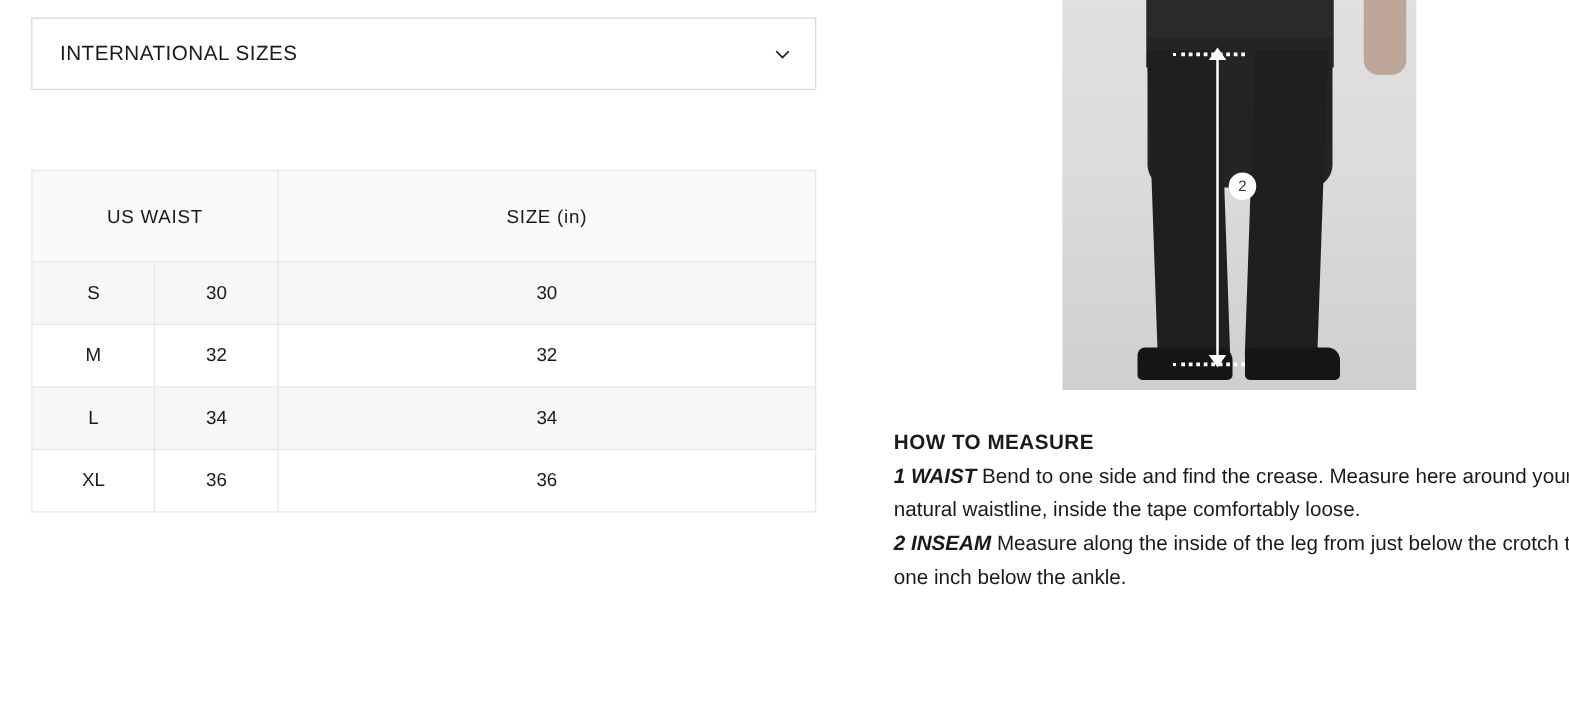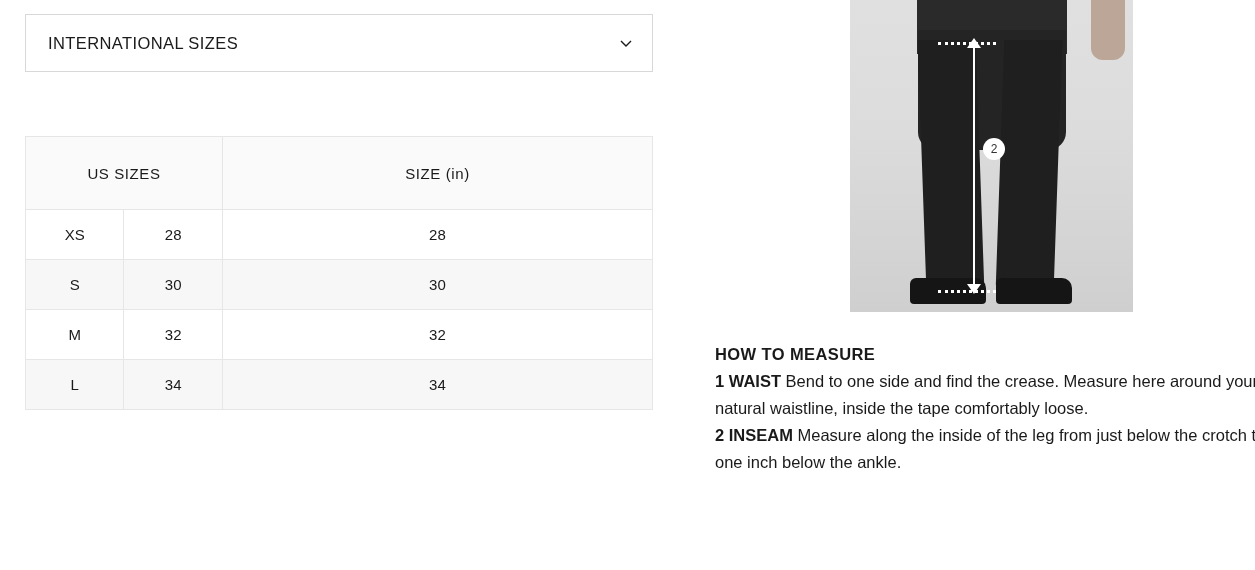--- a/index.html
+++ b/index.html
@@ -215,20 +215,21 @@
   .how-to .heading {
     font-weight: bold;
     letter-spacing: 0.4px;
     display: block;
   }
   .how-to p {
     margin: 0;
   }
   .how-to .lead {
     font-weight: bold;
+    font-style: italic;
   }
 </style>
 </head>
 <body>
 
 <div class="page">
 
   <div class="left-col">
 
     <div class="size-select">
@@ -236,44 +237,44 @@
       <span class="chev">
         <svg class="chev" viewBox="0 0 16 16" aria-hidden="true">
           <polyline points="3,6 8,11 13,6" fill="none" stroke="#1a1a1a" stroke-width="1.4"></polyline>
         </svg>
       </span>
     </div>
 
     <table class="size-table">
       <thead>
         <tr>
-          <th class="col-a" colspan="2">US SIZES</th>
+          <th class="col-a" colspan="2">US WAIST</th>
           <th class="col-c">SIZE (in)</th>
         </tr>
       </thead>
       <tbody>
-        <tr class="odd">
-          <td class="col-a">XS</td>
-          <td class="col-b">28</td>
-          <td class="col-c">28</td>
-        </tr>
         <tr class="even">
           <td class="col-a">S</td>
           <td class="col-b">30</td>
           <td class="col-c">30</td>
         </tr>
         <tr class="odd">
           <td class="col-a">M</td>
           <td class="col-b">32</td>
           <td class="col-c">32</td>
         </tr>
         <tr class="even">
           <td class="col-a">L</td>
           <td class="col-b">34</td>
           <td class="col-c">34</td>
+        </tr>
+        <tr class="odd">
+          <td class="col-a">XL</td>
+          <td class="col-b">36</td>
+          <td class="col-c">36</td>
         </tr>
       </tbody>
     </table>
   </div>
 
   <div class="right-col">
 
     <div class="figure-wrap">
       <div class="figure-bg"></div>
       <div class="fig-torso"></div>

